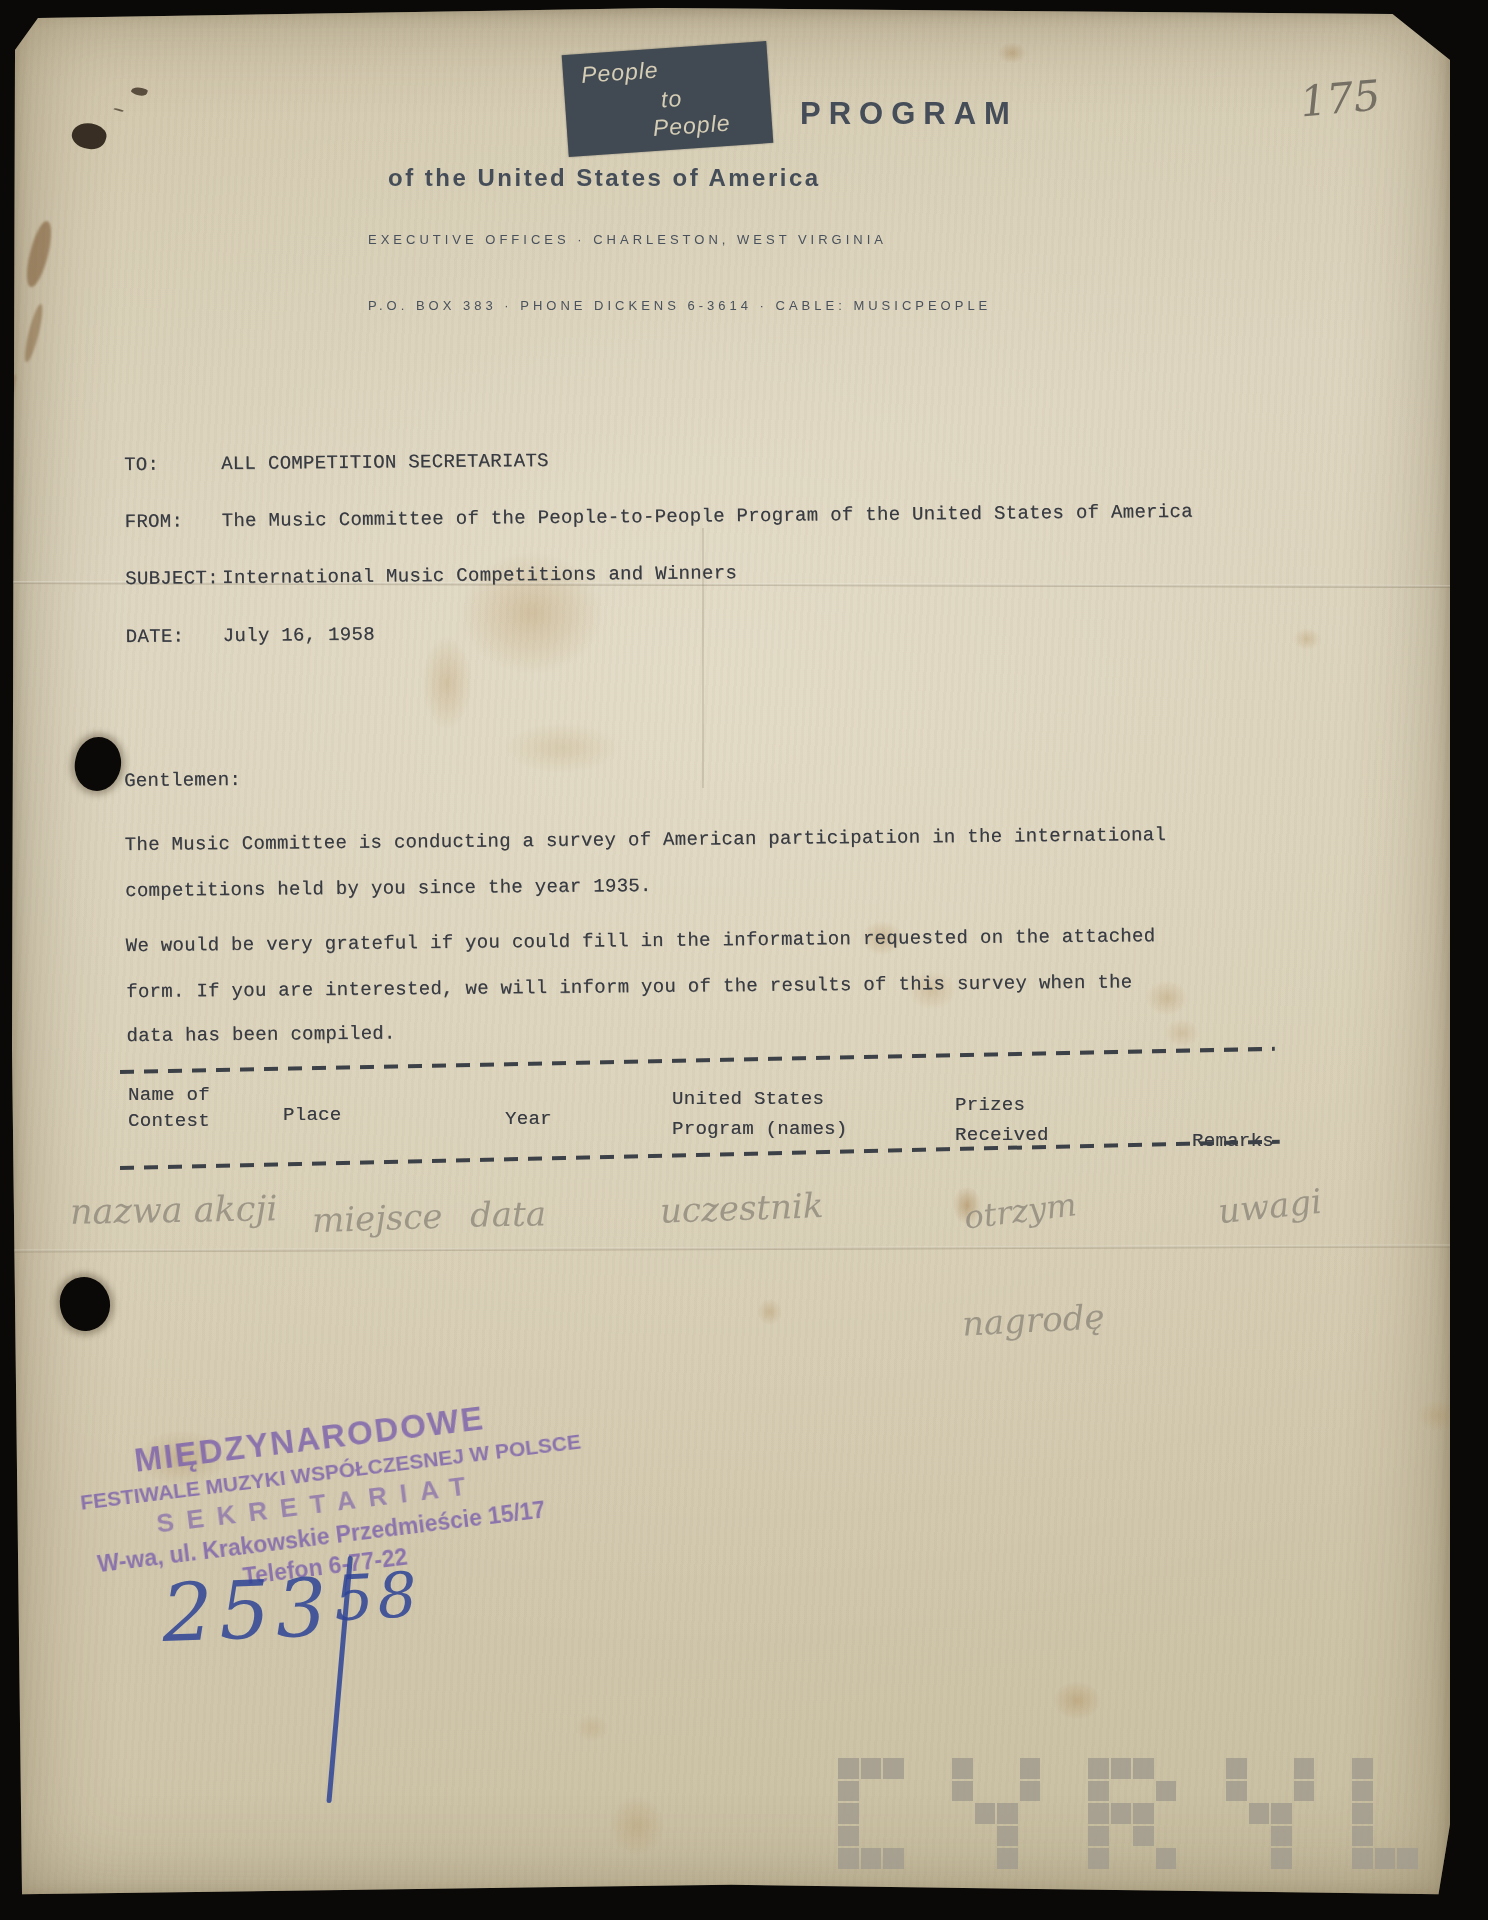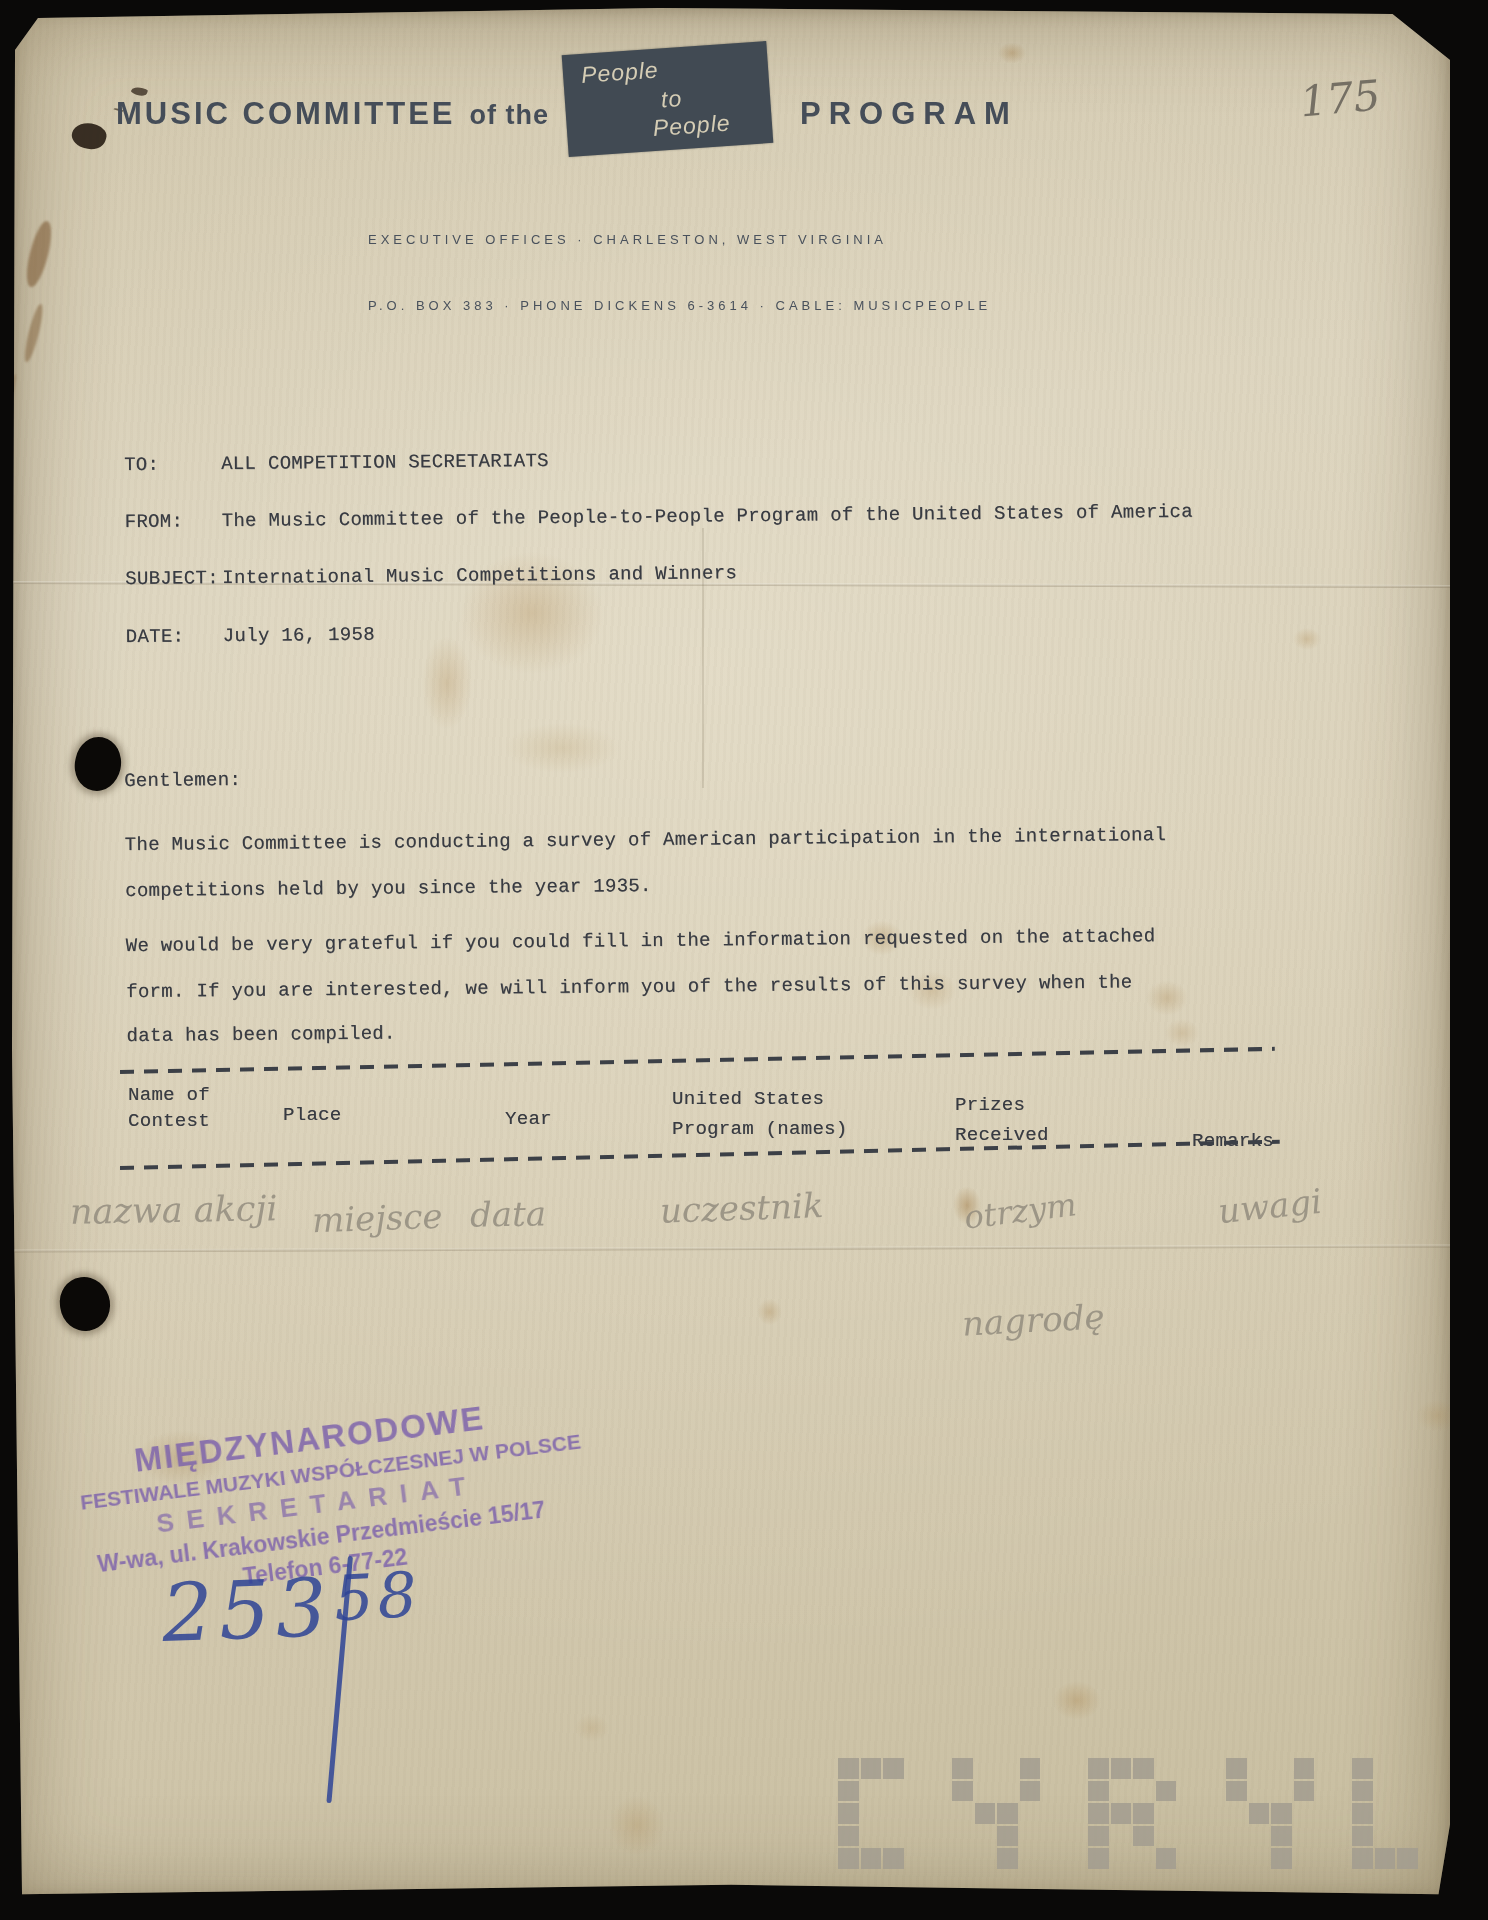--- a/index.html
+++ b/index.html
@@ -126,29 +126,27 @@
   <div class="paper">
     <div class="stains"></div>
     <div class="grain"></div>
     <div class="crease crease-h1"></div>
     <div class="crease crease-h2"></div>
     <div class="crease crease-v"></div>
     <div class="crease crease-d"></div>
     <div class="ink-speck"></div>
     <div class="ink-drip"></div>
 
-    <div class="lh lh-title">
-      <span class="big">MUSIC COMMITTEE</span><span class="small">of the</span>
-    </div>
     <div class="badge">
       <span class="b1">People</span>
       <span class="b2">to</span>
       <span class="b3">People</span>
     </div>
     <div class="lh lh-program">PROGRAM</div>
+    <div class="lh lh-subtitle">of the United States of America</div>
     <div class="lh-line lh-office">EXECUTIVE OFFICES · CHARLESTON, WEST VIRGINIA</div>
     <div class="lh-line lh-contact">P.O. BOX 383 · PHONE DICKENS 6-3614 · CABLE: MUSICPEOPLE</div>
 
     <div class="meta">
       <div class="meta-row mr-0 type">
         <span class="lbl">TO:</span><span>ALL COMPETITION SECRETARIATS</span>
       </div>
       <div class="meta-row mr-1 type">
         <span class="lbl">FROM:</span><span>The Music Committee of the People-to-People Program of the United States of America</span>
       </div>

